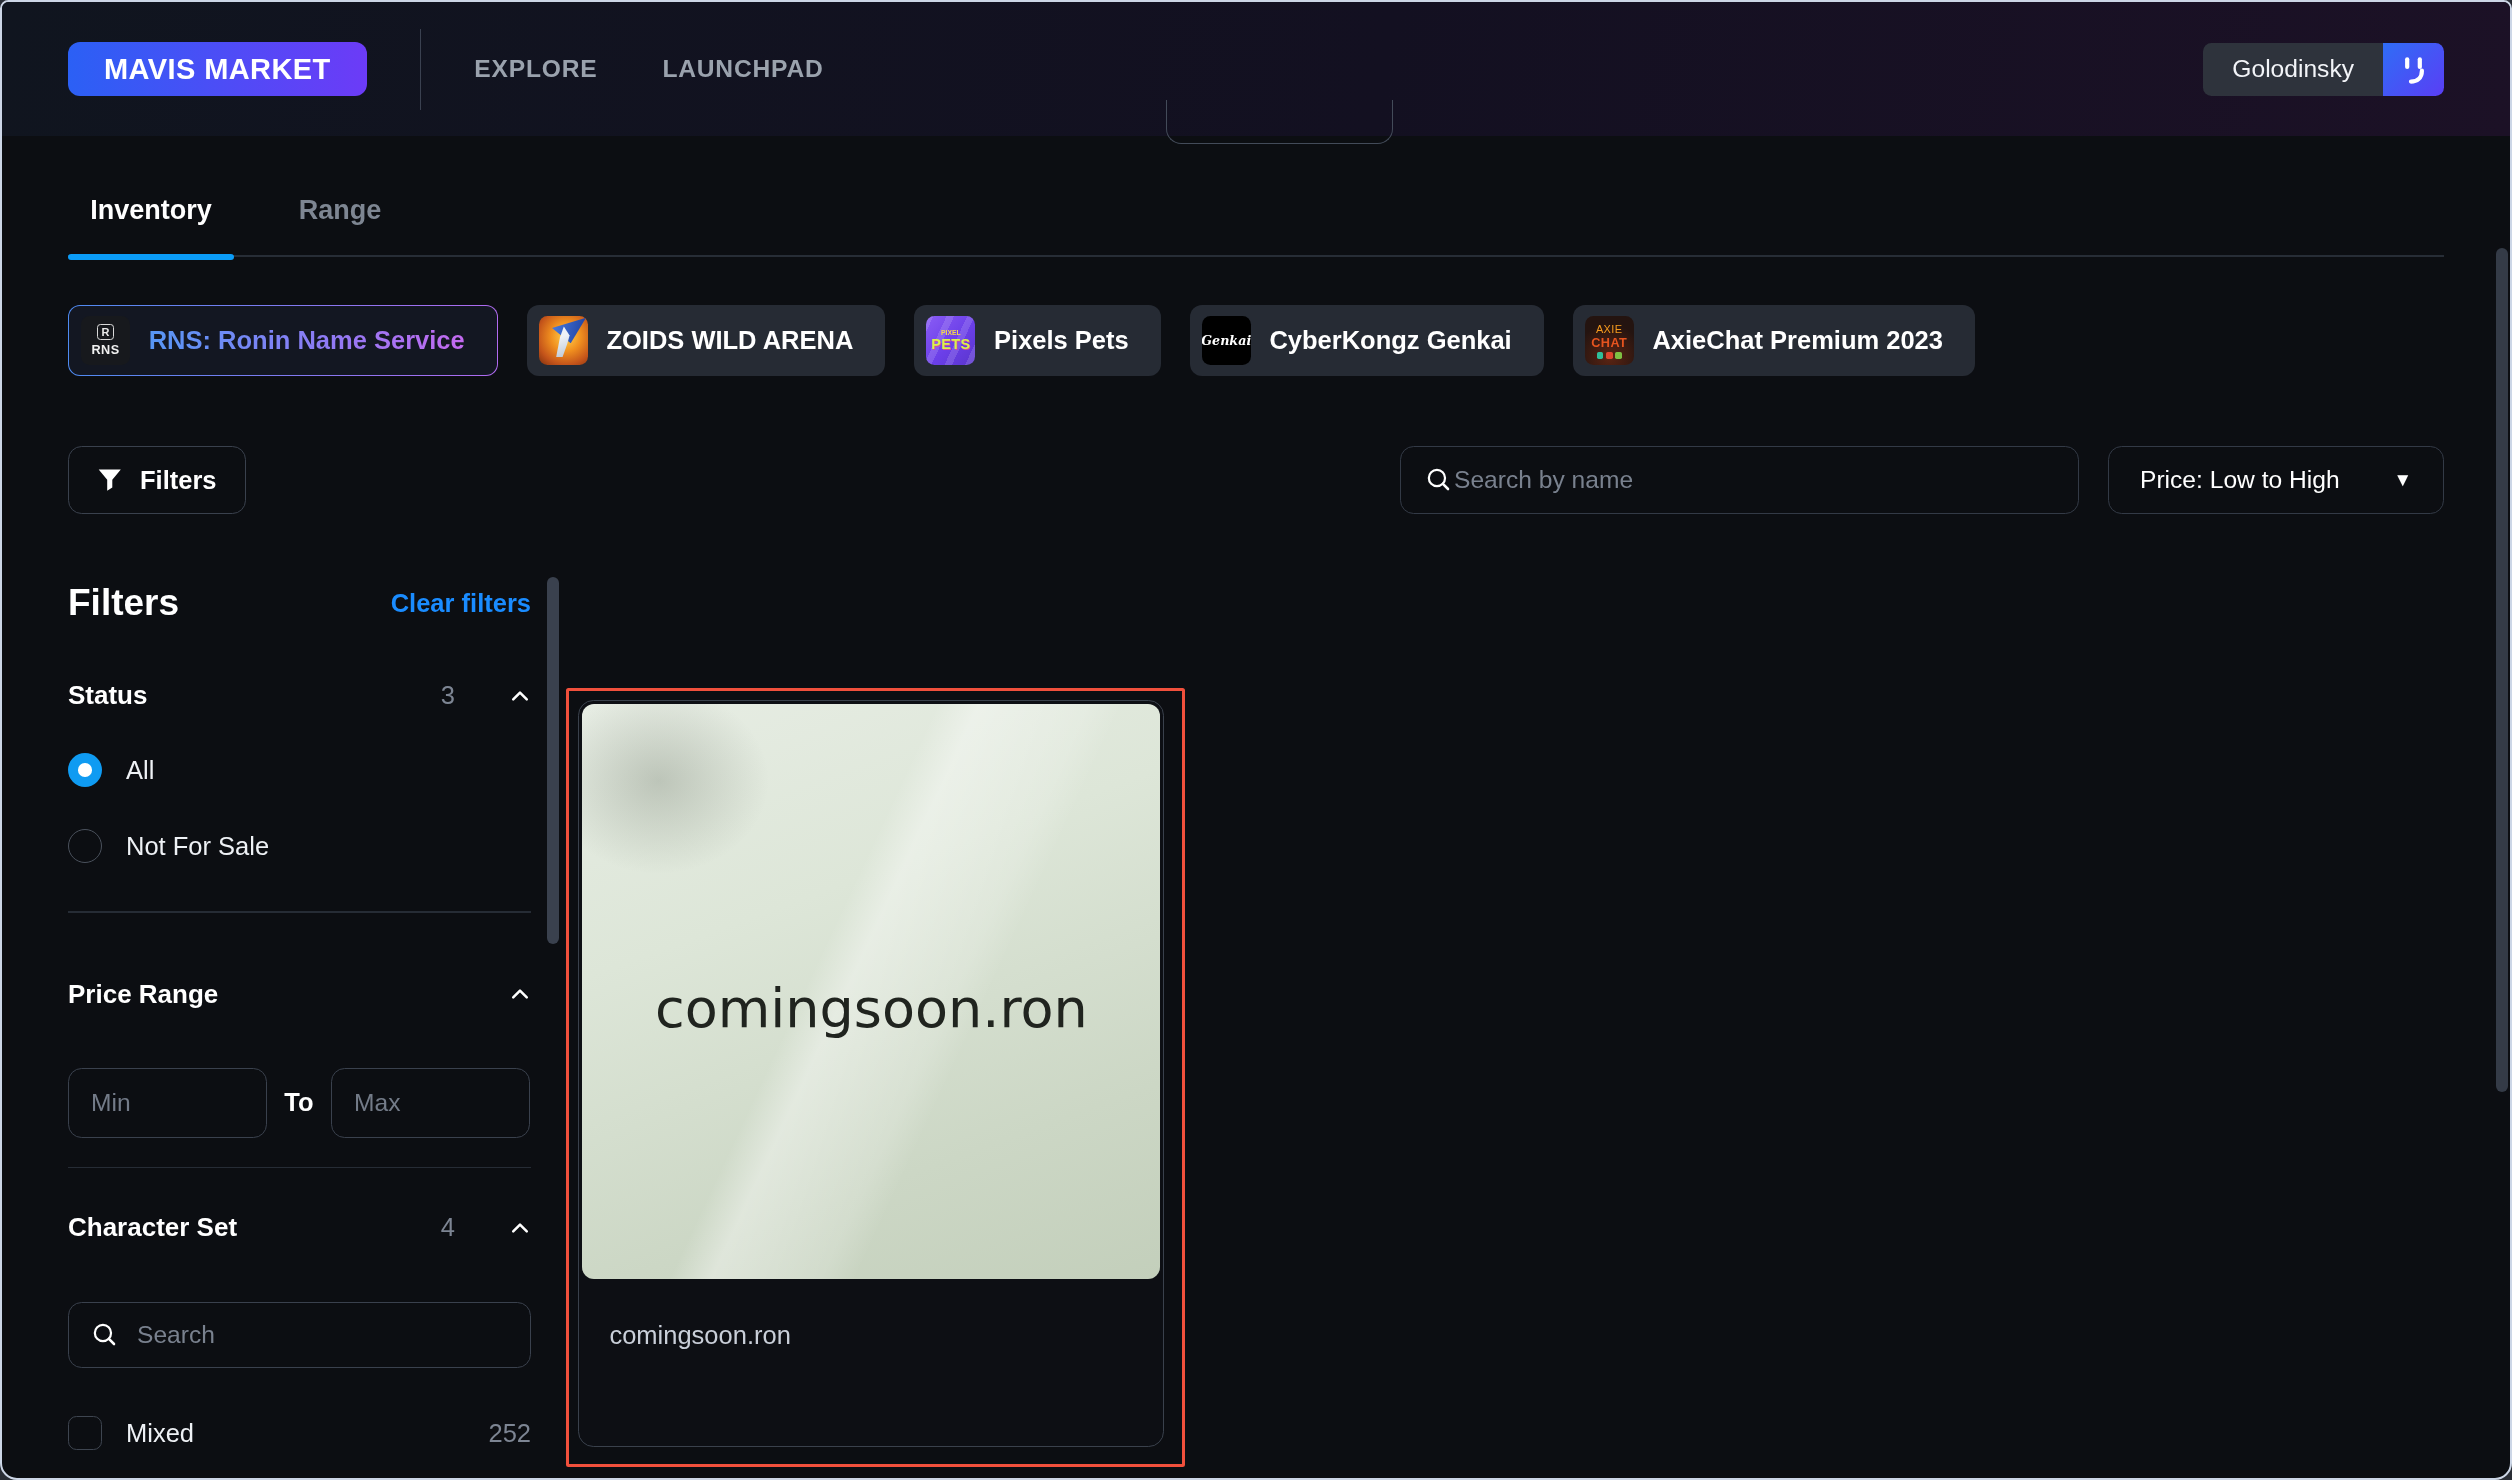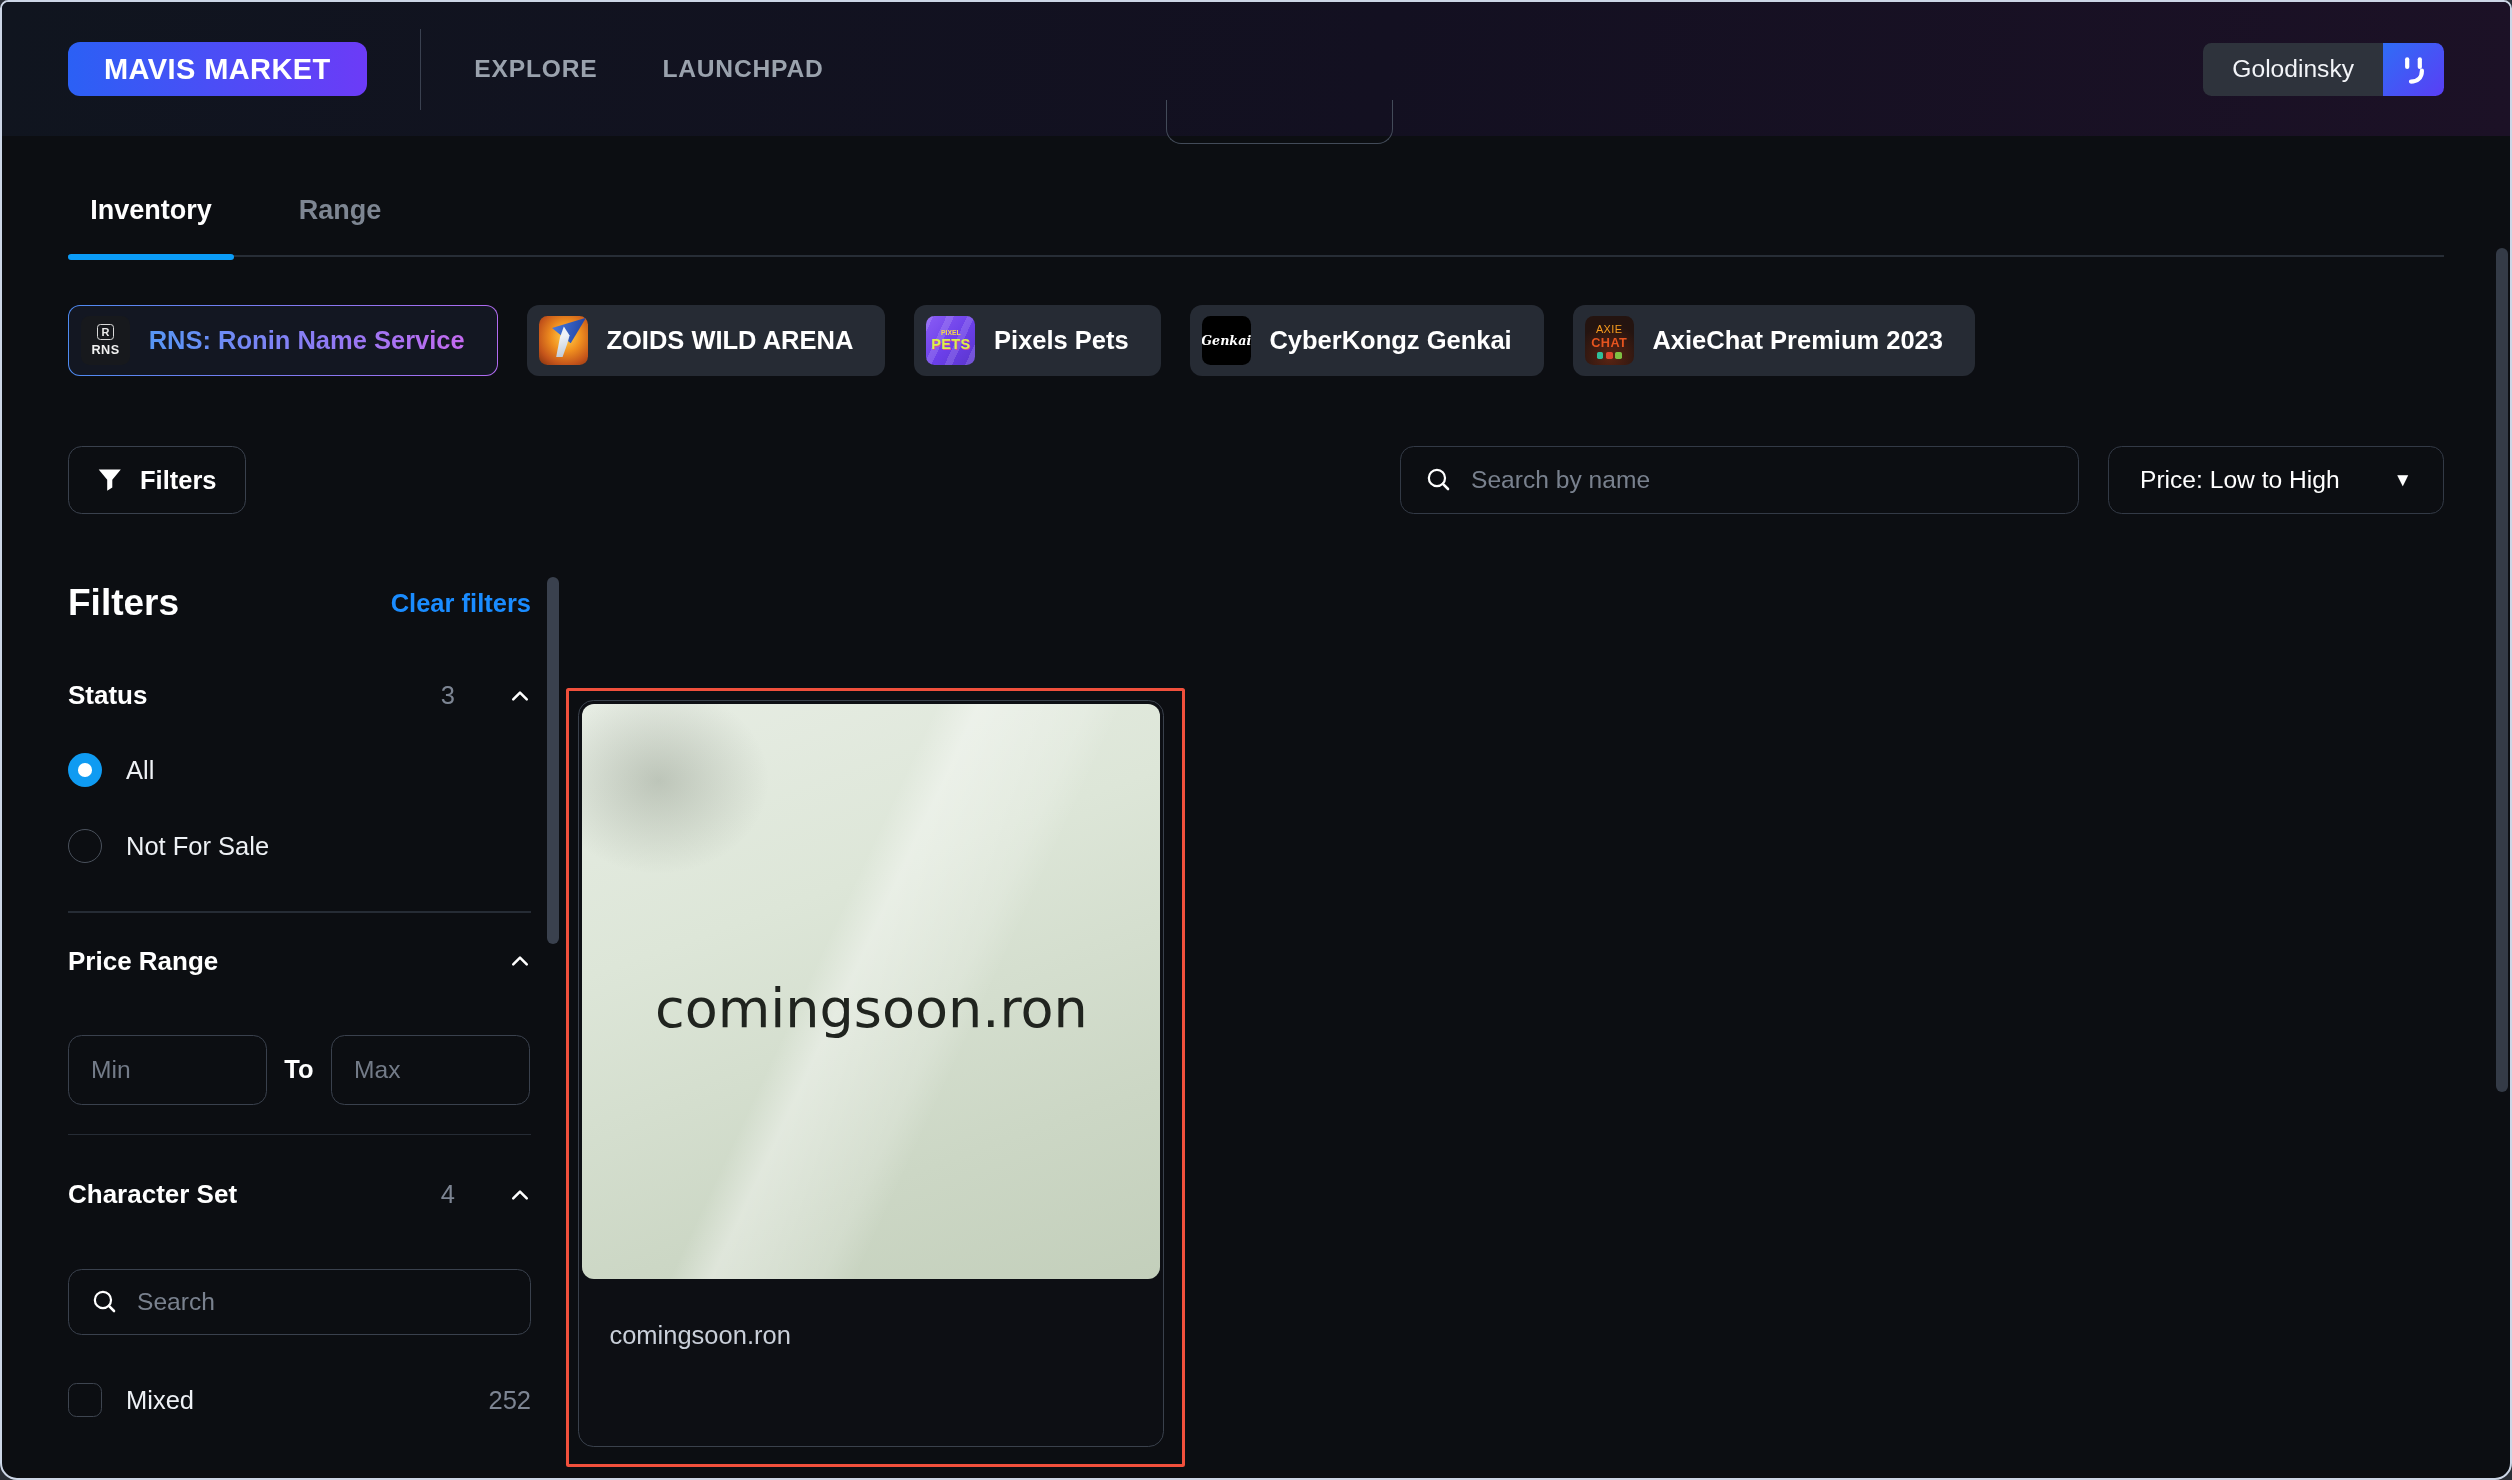--- a/index.html
+++ b/index.html
@@ -99,21 +99,21 @@
   
   .toolbar{ margin:70px 66px 0; display:flex; align-items:center; }
   .filters-btn{
     width:178px; height:68px; border:1.7px solid #3a414d; border-radius:13.6px; background:transparent; cursor:pointer;
     color:#fff; font-weight:700; font-size:25.5px; display:flex; align-items:center; justify-content:center; gap:17px;
     font-family:"Liberation Sans", sans-serif;
   }
   .toolbar-spacer{ flex:1; }
   .search-box{
     width:679px; height:68px; border:1.7px solid #333a46; border-radius:13.6px;
-    display:flex; align-items:center; padding:0 24px; gap:17px; background:transparent;
+    display:flex; align-items:center; padding:0 24px; background:transparent;
   }
   .search-box input{
     flex:1; background:transparent; border:none; outline:none;
     color:#e8ebf0; font-size:24.6px; font-family:"Liberation Sans", sans-serif;
   }
   .search-box input::placeholder{ color:#79818e; }
   .sort-box{
     margin-left:29px; width:336px; height:68px; border:1.7px solid #333a46; border-radius:13.6px; cursor:pointer;
     display:flex; align-items:center; justify-content:space-between; padding:0 31px;
     color:#fff; font-size:24.6px; font-weight:500;
@@ -297,21 +297,21 @@
         <span class="radio on"></span>
         <span class="opt-label">All</span>
       </div>
       <div class="radio-row">
         <span class="radio"></span>
         <span class="opt-label">Not For Sale</span>
       </div>
 
       <div class="divider"></div>
 
-      <div class="section-head" style="margin-top:33px;">
+      <div class="section-head" style="margin-top:66px;">
         <span class="section-label">Price Range</span>
         <span class="chev">
           <svg width="22" height="22" viewBox="0 0 26 26" fill="none">
             <polyline points="5,17 13,9 21,17" stroke="#fff" stroke-width="3" stroke-linecap="round" stroke-linejoin="round"></polyline>
           </svg>
         </span>
       </div>
 
       <div class="range-row">
         <input class="range-input" type="text" placeholder="Min" style="">

